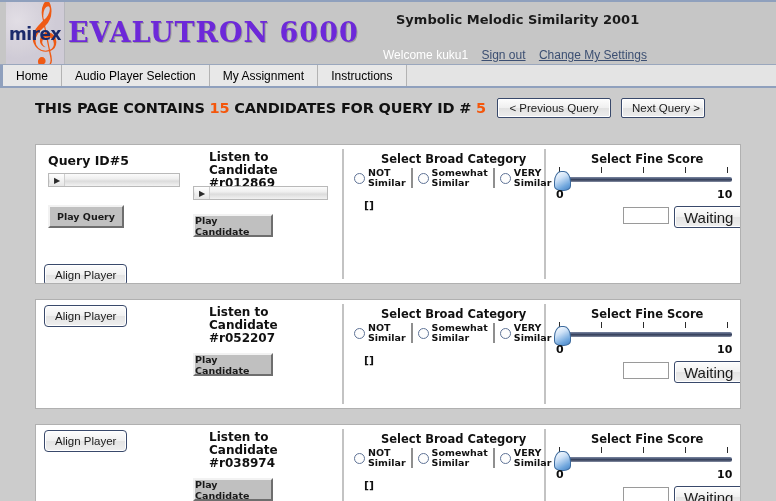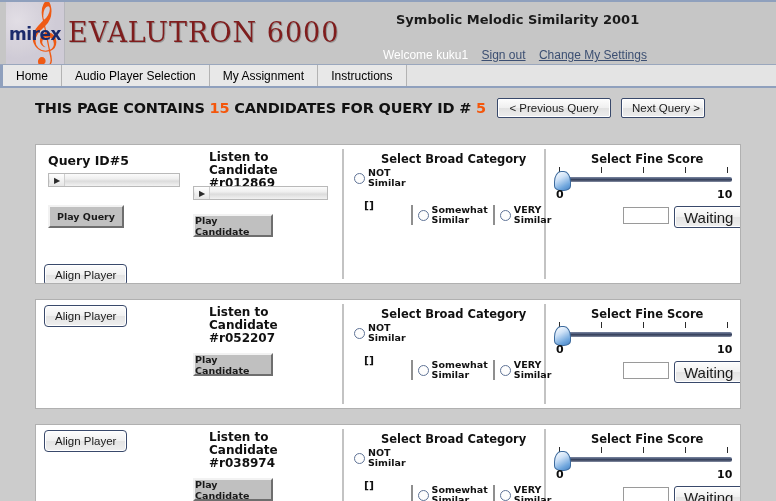--- a/index.html
+++ b/index.html
@@ -66,24 +66,24 @@
     font-weight: bold;
     font-size: 17px;
     letter-spacing: -0.5px;
     color: #1b2a6b;
   }
   .brand {
     position: absolute;
     left: 68px;
     top: 15px;
     font-family: "DejaVu Serif", serif;
-    font-weight: normal;
+    font-weight: bold;
     font-size: 27px;
     letter-spacing: 1px;
-    color: #7f1d1d;
+    color: #6d28d9;
     text-shadow: 1px 1px 0 #9a9a9a;
   }
   .app-title {
     position: absolute;
     left: 396px;
     top: 10px;
     font-family: "DejaVu Sans", sans-serif;
     font-weight: bold;
     font-size: 13px;
     color: #1a1a1a;
@@ -285,21 +285,21 @@
     display: flex;
     align-items: flex-start;
   }
   .radio-opt {
     display: flex;
     align-items: center;
     gap: 3px;
     padding: 0 5px;
     cursor: pointer;
   }
-  .radio-opt + .radio-opt { border-left: 2px solid #8f8f8f; margin-top: 37px; }
+  .radio-opt + .radio-opt { border-left: 2px solid #8f8f8f; }
   .radio-dot {
     width: 9px;
     height: 9px;
     border: 1px solid #5f7396;
     border-radius: 50%;
     background: #fdfdfd;
     flex: none;
   }
   .radio-lbl {
     font-family: "DejaVu Sans", sans-serif;

